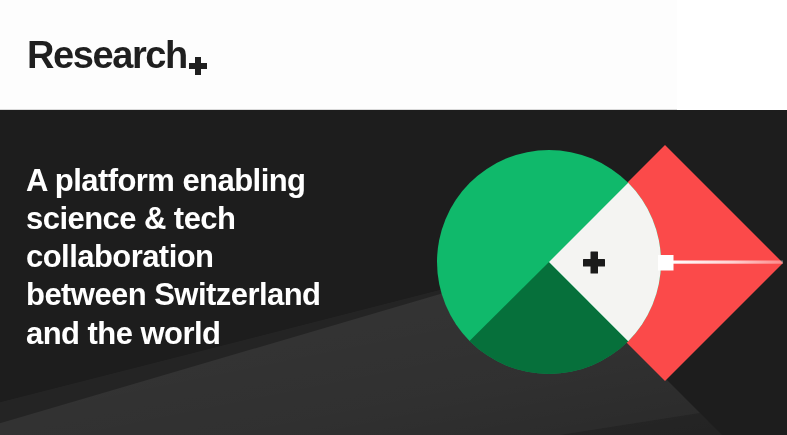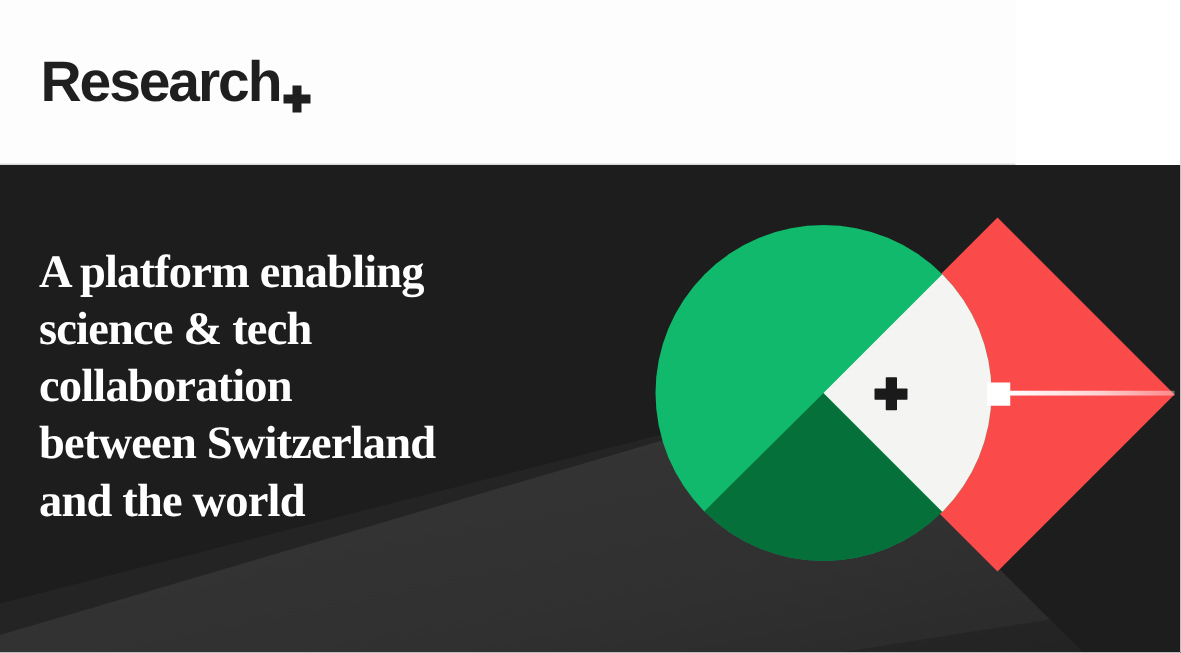--- a/index.html
+++ b/index.html
@@ -89,21 +89,21 @@
     position: absolute;
     left: 26px;
     top: 52px;
     width: 360px;
     color: #ffffff;
     font-size: 31px;
     font-weight: 700;
     line-height: 1.23;
     letter-spacing: -0.55px;
     white-space: pre-line;
-    font-family: Liberation Serif, serif;
+    font-family: Liberation Sans, sans-serif;
   }
 
   .graphic {
     position: absolute;
     left: 0;
     top: 0;
     width: 787px;
     height: 325px;
   }
   .graphic svg {

